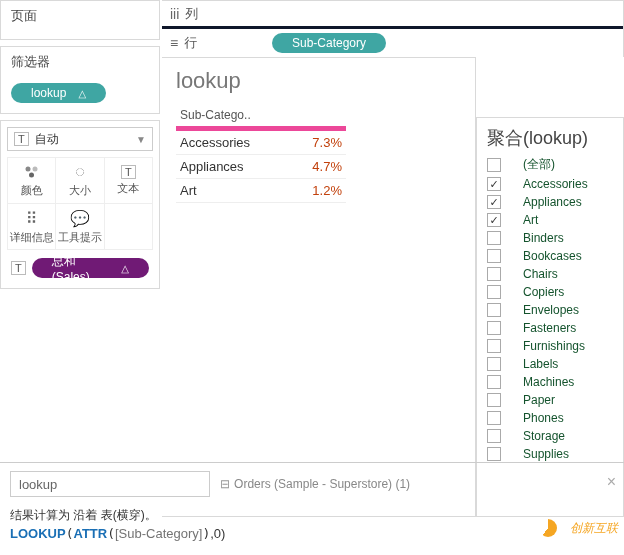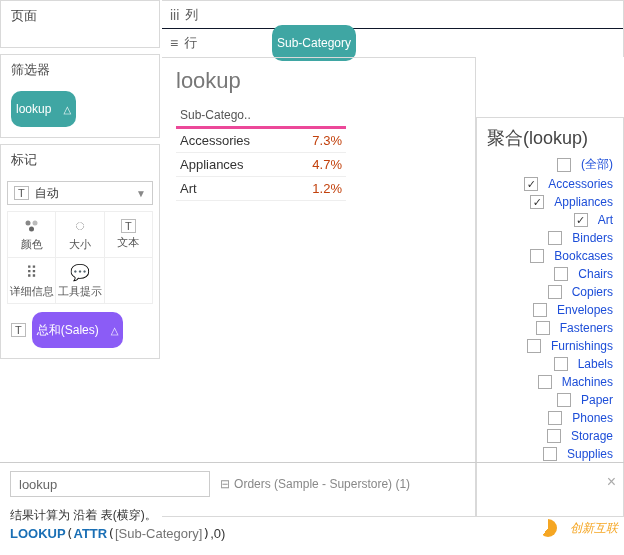--- a/index.html
+++ b/index.html
@@ -1,50 +1,50 @@
 <!DOCTYPE html>
 <html><head>
 <meta charset="utf-8">
 <style>
 * { box-sizing: border-box; margin: 0; padding: 0; font-family: "Microsoft YaHei", Arial, sans-serif; }
 body { width: 624px; height: 555px; background: #fff; font-size: 12px; color: #333; overflow: hidden; }
 .main { display: flex; height: 462px; }
 .left-col { width: 162px; display: flex; flex-direction: column; gap: 6px; padding: 0 2px 0 0; }
 .panel { border: 1px solid #d9d9d9; background: #fff; }
 .panel-title { font-size: 13px; padding: 6px 10px; color: #444; }
-.pages { height: 48px; }
+.pages { height: 40px; }
 .shelf-pair { border: 1px solid #d9d9d9; border-left: none; }
-.shelf-row { display: flex; align-items: center; height: 28px; border-bottom: 1px solid #0f172a; padding: 0 8px; gap: 12px; }
+.shelf-row { display: flex; align-items: center; height: 28px; border-bottom: 3px solid #0f172a; padding: 0 8px; gap: 12px; }
 .shelf-row:last-child { border-bottom: none; }
 .shelf-label { display: flex; align-items: center; gap: 6px; font-size: 13px; color: #555; width: 90px; }
 .shelf-icon { font-size: 14px; color: #666; }
-.pill { display: inline-flex; align-items: center; height: 36px; border-radius: 10px; padding: 0 5px; font-size: 12px; color: #fff; gap: 8px; }
+.pill { display: inline-flex; align-items: center; height: 20px; border-radius: 10px; padding: 0 20px; font-size: 12px; color: #fff; gap: 8px; }
 .pill.teal { background: #3fa6a3; }
-.pill.green { background: #8b5cf6; }
+.pill.green { background: #701a75; }
 .pill .tri { margin-left: 4px; color: rgba(255,255,255,0.9); font-size: 10px; }
 .filter-body { padding: 6px 10px 10px; }
 .marks-body { padding: 6px; }
 .mark-type { display: flex; align-items: center; border: 1px solid #ccc; height: 24px; padding: 0 6px; gap: 6px; margin-bottom: 6px; }
 .mark-type .arrow { margin-left: auto; color: #888; font-size: 10px; }
 .mark-grid { display: grid; grid-template-columns: repeat(3,1fr); border-top: 1px solid #eee; border-left: 1px solid #eee; }
 .mark-cell { border-right: 1px solid #eee; border-bottom: 1px solid #eee; height: 46px; display: flex; flex-direction: column; align-items: center; justify-content: center; gap: 2px; font-size: 11px; color: #555; }
 .mark-cell .ic { font-size: 16px; color: #666; }
 .marks-foot { display: flex; align-items: center; gap: 6px; padding: 8px 4px 4px; }
 .t-box { border: 1px solid #bbb; padding: 0 3px; font-size: 11px; color: #555; }
 .view-area { flex: 1; display: flex; gap: 0; }
 .viz { flex: 1; border: 1px solid #d9d9d9; border-left: none; padding: 10px 14px; }
 .viz-title { font-size: 22px; color: #777; font-weight: 300; margin-bottom: 10px; }
 .viz-table { width: 170px; }
-.viz-head { font-size: 12px; color: #555; border-bottom: 3px solid #ec4899; padding: 4px 4px; }
+.viz-head { font-size: 12px; color: #555; border-bottom: 5px solid #ec4899; padding: 4px 4px; }
 .viz-row { display: flex; justify-content: space-between; padding: 4px 4px; font-size: 13px; border-bottom: 1px solid #eee; }
 .viz-row .cat { color: #333; }
 .viz-row .val { color: #c2410c; }
 .agg-panel { width: 148px; border: 1px solid #d9d9d9; border-left: 1px solid #d9d9d9; padding: 4px 4px; overflow-y: auto; height: 400px; margin-top: 60px;}
 .agg-title { font-size: 18px; padding: 4px 6px; color: #444; }
-.chk-row { display: flex; align-items: center; gap: 10px; padding: 2px 6px; font-size: 12px; color: #1d4ed8; justify-content: flex-end; }
+.chk-row { display: flex; align-items: center; gap: 22px; padding: 2px 6px; font-size: 12px; color: #14532d; }
 .chk { width: 14px; height: 14px; border: 1px solid #aaa; display: inline-flex; align-items: center; justify-content: center; font-size: 11px; color: #333; background:#fff; }
 .chk.on { background:#fff; }
 .chk.on::after { content:"✓"; }
 .bottom { border-top: 1px solid #ccc; padding: 8px 10px 0; position: relative; }
 .formula-bar { display: flex; align-items: center; gap: 10px; margin-bottom: 10px; }
 .formula-input { border: 1px solid #ccc; height: 26px; width: 200px; padding: 0 8px; font-size: 13px; color: #666; display:flex; align-items:center;}
 .src { color: #888; font-size: 12px; display: flex; align-items: center; gap: 4px; }
 .src-ic { color:#999; }
 .close-x { position:absolute; right:8px; top:10px; color:#aaa; font-size:16px;}
 .result-line { font-size: 12px; color: #333; margin-bottom: 2px; }
@@ -68,21 +68,20 @@
     <div class="panel">
       <div class="panel-title">筛选器</div>
       <div class="filter-body">
         <span class="pill teal">
           <span>lookup</span>
           <span class="tri">△</span>
         </span>
       </div>
     </div>
     <div class="panel">
-      <div class="panel-title">标记</div>
       <div class="marks-body">
         <div class="mark-type">
           <span class="t-box">T</span>
           <span>自动</span>
           <span class="arrow">▼</span>
         </div>
         <div class="mark-grid">
           <div class="mark-cell">
             <svg class="dots ic" viewBox="0 0 18 18">
                 <circle cx="5" cy="6" r="2.5" fill="#888"></circle>

